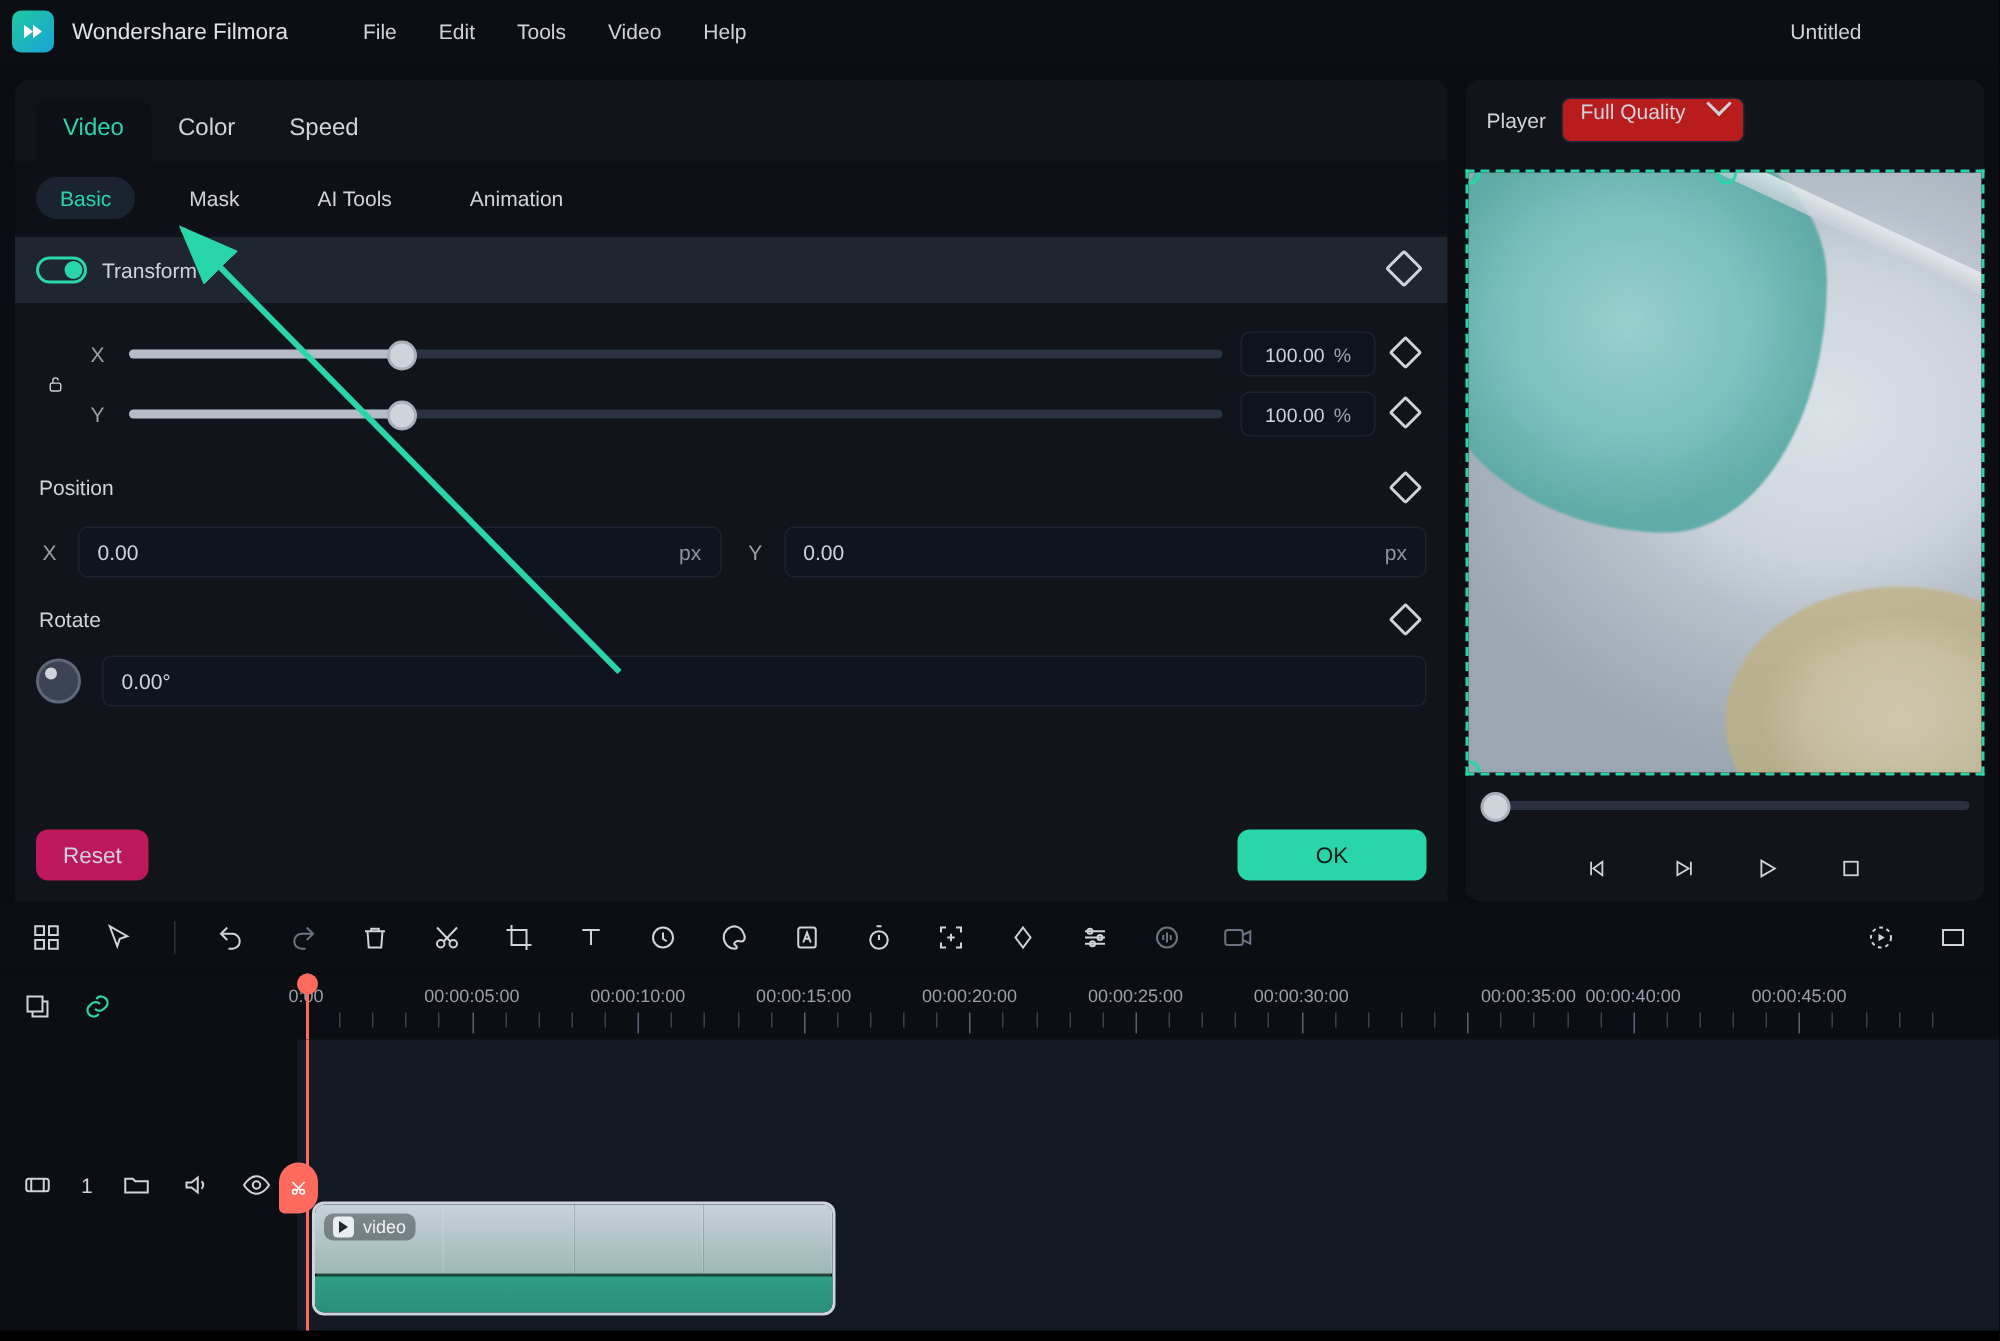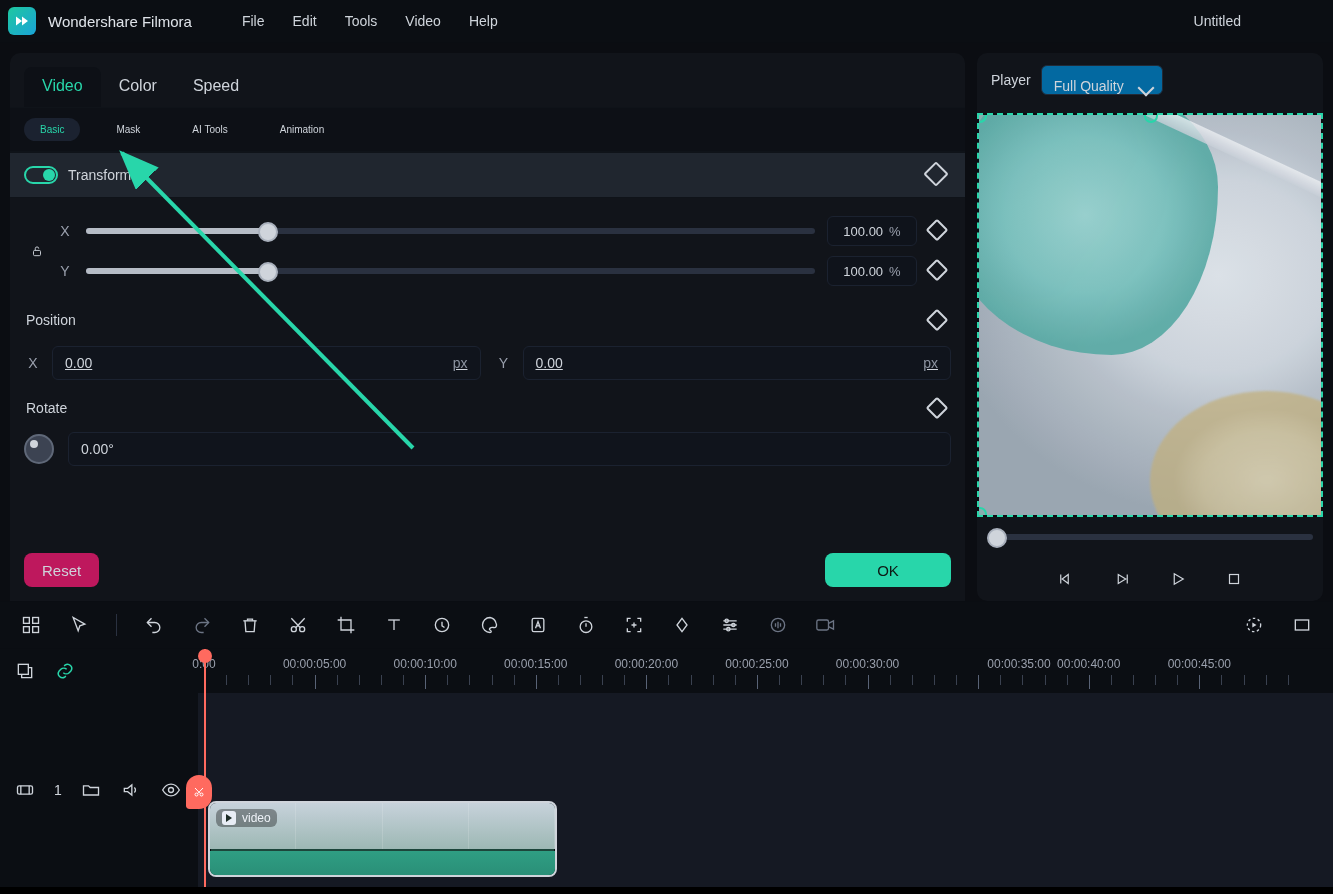--- a/index.html
+++ b/index.html
@@ -87,21 +87,21 @@
   .top-tab.active{color:var(--accent);background:var(--panel-dark)}
 
   
   .sub-tabs{
     display:flex;align-items:center;gap:20px;
     padding:10px 14px;border-bottom:1px solid #0f1319;
     background:var(--panel-dark);
   }
   .sub-tab{
     padding:6px 16px;border-radius:16px;cursor:pointer;
-    color:#cfd4db;font-size:10px;
+    color:#cfd4db;font-size:14px;
   }
   .sub-tab.active{background:#1b2230;color:var(--accent)}
 
   
   .content{
     flex:1;
     overflow:auto;
     background:var(--panel);
     padding:0 0 10px 0;
     position:relative;
@@ -152,21 +152,21 @@
     display:flex;align-items:center;justify-content:center;gap:6px;color:#cfd4db;font-size:13px;
   }
   .value-box span.unit{color:#9aa0ad}
 
   .pos-row{display:flex;align-items:center;gap:14px;margin:8px 0 4px 0}
   .pos-field{
     display:flex;align-items:center;gap:10px;flex:1;
   }
   .pos-input{
     flex:1;height:32px;border-radius:6px;background:#10141c;border:1px solid #1b2230;
-    display:flex;align-items:center;justify-content:space-between;padding:0 12px;color:#cfd4db;text-decoration:underline;
+    display:flex;align-items:center;justify-content:space-between;padding:0 12px;color:#cfd4db;
   }
   .pos-input .unit{color:#8c93a0}
 
   .rotate-row{display:flex;align-items:center;gap:14px;margin:6px 0}
   .dial{
     width:26px;height:26px;border-radius:50%;background:#3c4352;border:2px solid #5f6878;position:relative;
   }
   .dial::after{content:"";position:absolute;left:4px;top:4px;width:8px;height:8px;border-radius:50%;background:#cfd4db}
   .rotate-input{
     flex:1;height:32px;border-radius:6px;background:#10141c;border:1px solid #1b2230;
@@ -181,21 +181,21 @@
     height:34px;border-radius:8px;display:flex;align-items:center;justify-content:center;cursor:pointer;
     padding:0 18px;font-size:15px;
   }
   .btn.reset{background:#be185d;color:#cfd4db}
   .btn.ok{background:var(--accent);color:#0e1a15;width:90px}
 
   
   .player-top{display:flex;align-items:center;gap:10px;padding:12px 14px}
   .player-label{color:#cfd4db}
   .quality{
-    display:flex;align-items:flex-end;gap:16px;background:#0369a1;border:1px solid #222a37;
+    display:flex;align-items:flex-start;gap:16px;background:#b91c1c;border:1px solid #222a37;
     border-radius:6px;height:28px;padding:0 10px 0 12px;cursor:pointer;
   }
   .quality .chev{width:10px;height:10px;border-right:2px solid #cfd4db;border-bottom:2px solid #cfd4db;transform:rotate(45deg);margin-top:-3px}
 
   .preview{
     position:relative;margin:6px 0 0 0;height:400px;overflow:hidden;
     background:#0a0d12;border:2px dashed var(--accent);
   }
   .preview-inner{
     position:absolute;inset:0;

